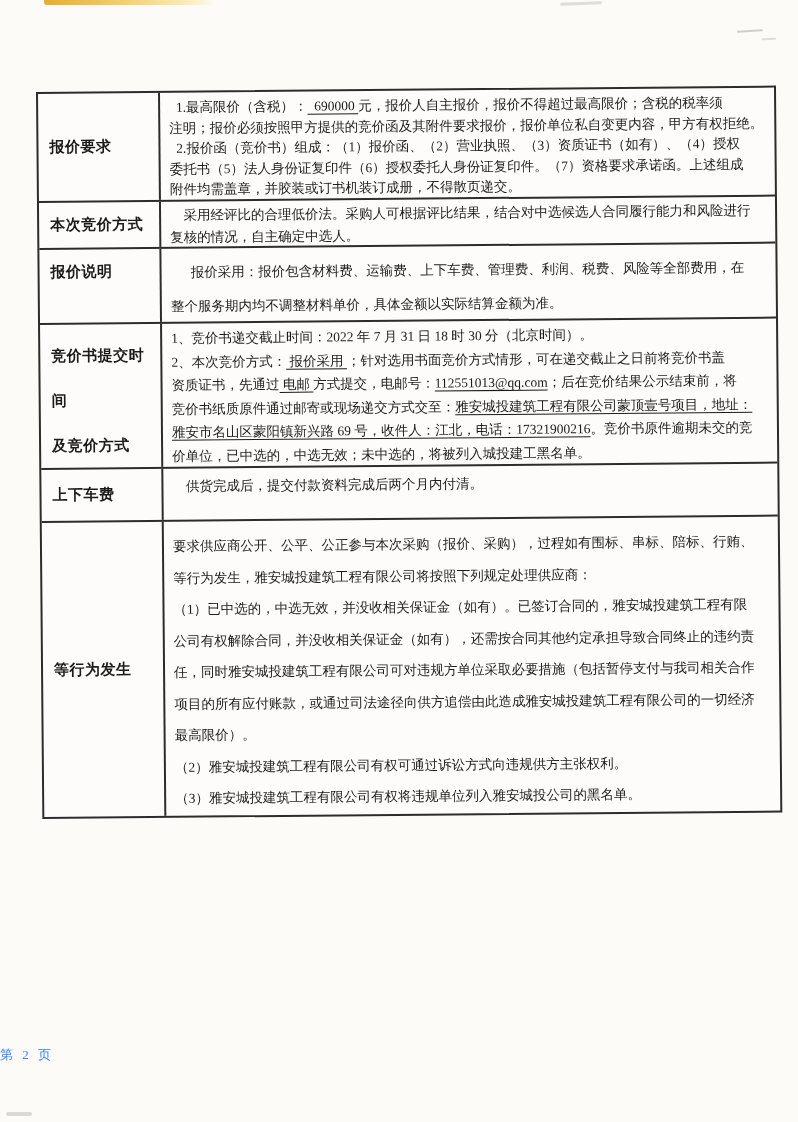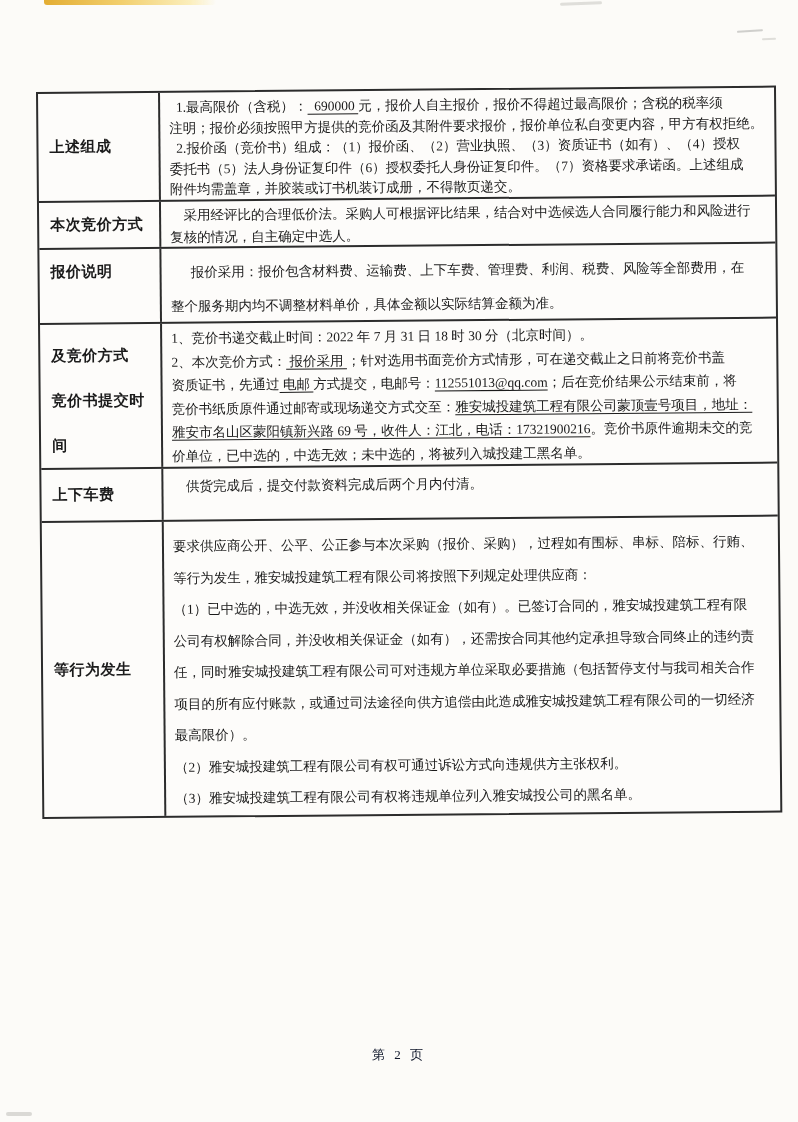--- a/index.html
+++ b/index.html
@@ -80,38 +80,38 @@
   .trow-4 { height: 53px; }
   .trow-4 .line { line-height: 22px; }
   .trow-4 .tcontent { padding-top: 7px; }
 
   .trow-5 { height: 294px; }
   .trow-5 .line { line-height: 31.5px; }
   .trow-5 .tcontent { padding-top: 9px; }
 
   .footer {
     position: absolute; left: 0; top: 1046px; width: 100%;
-    text-align: center; font-size: 13px; color: #0f172a;
+    text-align: left; font-size: 13px; color: #3b82f6;
     letter-spacing: 3px; font-weight: 500;
   }
 </style>
 </head>
 <body>
 
 <div class="page">
   <div class="streak"></div>
   <div class="smudge s1"></div>
   <div class="smudge s2"></div>
   <div class="smudge s3"></div>
   <div class="smudge s4"></div>
 
   <div class="doc-table">
       <div class="trow trow-0">
         <div class="tlabel">
-          <div class="label-line">上述组成</div>
+          <div class="label-line">报价要求</div>
         </div>
         <div class="tcontent">
           <div class="line"><span>  1.最高限价（含税）：</span><span class="u">  690000 </span><span>元，报价人自主报价，报价不得超过最高限价；含税的税率须</span></div>
           <div class="line"><span>注明；报价必须按照甲方提供的竞价函及其附件要求报价，报价单位私自变更内容，甲方有权拒绝。</span></div>
           <div class="line"><span>  2.报价函（竞价书）组成：（1）报价函、（2）营业执照、（3）资质证书（如有）、（4）授权</span></div>
           <div class="line"><span>委托书（5）法人身份证复印件（6）授权委托人身份证复印件。（7）资格要求承诺函。上述组成</span></div>
           <div class="line"><span>附件均需盖章，并胶装或订书机装订成册，不得散页递交。</span></div>
         </div>
       </div>
       <div class="trow trow-1">
@@ -127,22 +127,22 @@
         <div class="tlabel">
           <div class="label-line">报价说明</div>
         </div>
         <div class="tcontent">
           <div class="line"><span>      报价采用：报价包含材料费、运输费、上下车费、管理费、利润、税费、风险等全部费用，在</span></div>
           <div class="line"><span>整个服务期内均不调整材料单价，具体金额以实际结算金额为准。</span></div>
         </div>
       </div>
       <div class="trow trow-3">
         <div class="tlabel">
+          <div class="label-line">竞价书提交时间</div>
           <div class="label-line">及竞价方式</div>
-          <div class="label-line">竞价书提交时间</div>
         </div>
         <div class="tcontent">
           <div class="line"><span>1、竞价书递交截止时间：2022 年 7 月 31 日 18 时 30 分（北京时间）。</span></div>
           <div class="line"><span>2、本次竞价方式：</span><span class="u"> 报价采用 </span><span>；针对选用书面竞价方式情形，可在递交截止之日前将竞价书盖</span></div>
           <div class="line"><span>资质证书，先通过</span><span class="u"> 电邮 </span><span>方式提交，电邮号：</span><span class="u">112551013@qq.com</span><span>；后在竞价结果公示结束前，将</span></div>
           <div class="line"><span>竞价书纸质原件通过邮寄或现场递交方式交至：</span><span class="u">雅安城投建筑工程有限公司蒙顶壹号项目，地址：</span></div>
           <div class="line"><span class="u">雅安市名山区蒙阳镇新兴路 69 号，收件人：江北，电话：17321900216</span><span>。竞价书原件逾期未交的竞</span></div>
           <div class="line"><span>价单位，已中选的，中选无效；未中选的，将被列入城投建工黑名单。</span></div>
         </div>
       </div>

